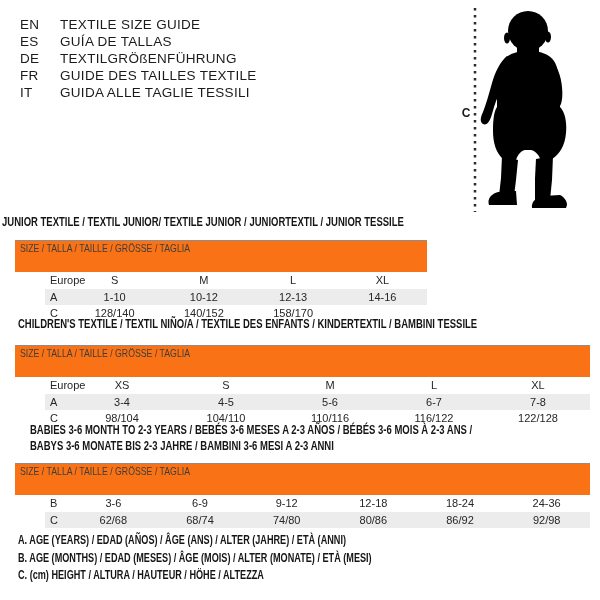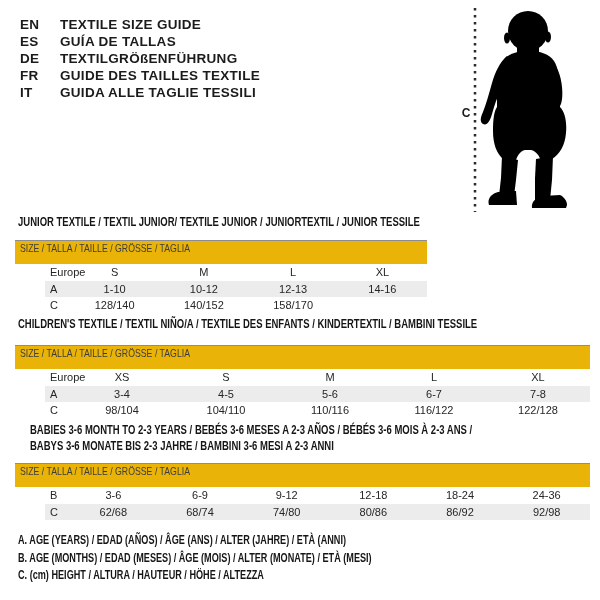--- a/index.html
+++ b/index.html
@@ -5,46 +5,46 @@
   html,body{margin:0;padding:0;}
   body{
     width:600px;height:600px;position:relative;overflow:hidden;
     background:#ffffff;color:#222;
     font-family:"Liberation Sans", sans-serif;
   }
   .abs{position:absolute;}
 
   
   #langs{left:20px;top:16px;}
-  .lang-row{display:flex;font-weight:bold;font-size:13.5px;line-height:17px;color:#1b1b1b;letter-spacing:0.3px;}
+  .lang-row{display:flex;font-weight:normal;font-size:13.5px;line-height:17px;color:#1b1b1b;letter-spacing:0.3px;}
   .lang-code{width:40px;flex:0 0 40px;}
 
   
   #figure{left:440px;top:0;width:160px;height:220px;}
   #height-label{left:457px;top:106px;width:18px;text-align:center;font-weight:bold;font-size:12px;color:#1b1b1b;}
 
   
   .condensed{transform:scaleX(0.76);transform-origin:0 50%;white-space:nowrap;}
 
   
   .table-title .title-line{
     font-weight:bold;font-size:12.5px;line-height:16px;color:#151515;
   }
-  #title-0{left:18px;top:214px;}
+  #title-0{left:2px;top:214px;}
   #title-1{left:18px;top:316px;}
   #title-2{left:18px;top:422px;margin-left:12px;}
 
   
   .size-table{display:grid;}
   #grid-0{left:15px;top:240px;width:412px;}
   #grid-1{left:15px;top:345px;width:575px;}
   #grid-2{left:15px;top:463px;width:575px;}
   .size-bar{
-    grid-column:1 / -1;height:24px;line-height:15px;
-    background:#eab308;border-top:1px solid #8d8d8d;box-sizing:border-box;
+    grid-column:1 / -1;height:32px;line-height:15px;
+    background:#f97316;border-top:1px solid #8d8d8d;box-sizing:border-box;
     padding-left:5px;font-size:11.5px;color:#3d3d3d;overflow:visible;
   }
   .size-bar .condensed{display:inline-block;}
   .cell{height:16.5px;line-height:16.5px;font-size:11px;text-align:center;color:#262626;}
   .cell.label{text-align:left;padding-left:5px;box-sizing:border-box;margin-left:30px;}
   .cell.shade{background:#ececec;}
 
   
   #legend{left:18px;top:532px;}
   .legend-line{font-weight:bold;font-size:12px;line-height:17.5px;color:#151515;}

